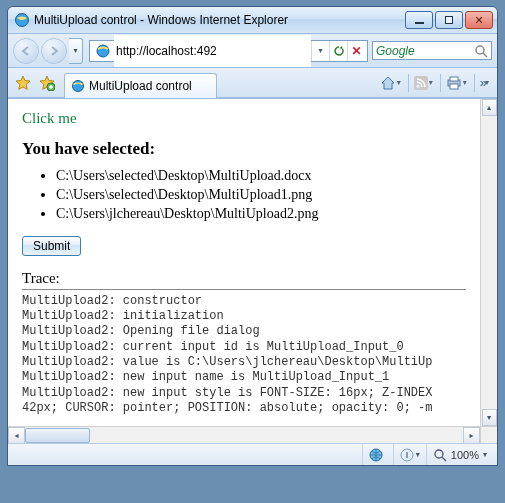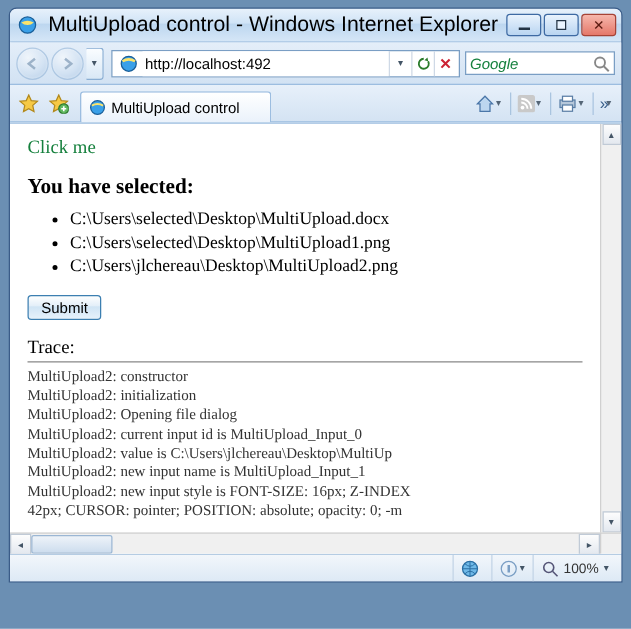--- a/index.html
+++ b/index.html
@@ -12,21 +12,21 @@
     border: 1px solid #3b5c88; border-radius: 6px 6px 0 0;
     box-shadow: 0 0 0 1px rgba(255,255,255,0.4) inset;
   }
   .titlebar {
     display: flex; align-items: center; height: 27px;
     background: linear-gradient(#e7f1fb, #cfe3f6 45%, #bcd6ef 46%, #d5e6f7);
     border-bottom: 1px solid #9cbde0; border-radius: 6px 6px 0 0;
     padding: 0 4px;
   }
   .titlebar .favicon { width: 16px; height: 16px; margin: 0 4px 0 2px; }
-  .titlebar .title { flex: 1; font-size: 17px; color: #000; white-space: nowrap; overflow: hidden; text-align: center; }
+  .titlebar .title { flex: 1; font-size: 12px; color: #000; white-space: nowrap; overflow: hidden; }
   .winbtns { display: flex; }
   .winbtn {
     width: 28px; height: 18px; margin-left: 2px; border: 1px solid #3e6aa3;
     background: linear-gradient(#e9f3fd,#b9d5f1); border-radius: 3px;
     display: flex; align-items: center; justify-content: center;
     font-size: 11px; color: #234; cursor: default;
   }
   .winbtn.close { background: linear-gradient(#f6b7ac,#e5786a); color: #5a1a10; border-color:#a64336;}
   .winbtn .sq { width:8px;height:8px;border:1px solid #234;background:#eaf4ff;}
   .winbtn .dash{ width:9px;height:2px;background:#234;margin-top:5px;}
@@ -49,21 +49,21 @@
   .navdrop{
     width:14px;height:26px;border:1px solid #8aaed3;border-left:none;
     background:linear-gradient(#fafdff,#d9e8f6);margin-right:6px;
     display:flex;align-items:center;justify-content:center;border-radius:0 3px 3px 0;
   }
   .addr {
     flex: 1; height: 22px; background: #fff; border: 1px solid #7a9ec4;
     display: flex; align-items: center; font-size: 12px; padding: 0 2px;
   }
   .addr .ico{width:16px;height:16px;margin:0 3px;}
-  .addr input{border:none;outline:none;flex:1;font-size:12px;height:20px;}
+  .addr input{border:none;outline:none;flex:1;font-size:12px;height:32px;}
   .addr .drop, .addr .ref, .addr .stop{
     width:18px;height:20px;display:flex;align-items:center;justify-content:center;
     border-left:1px solid #cfd9e6;
   }
   .addr .stop{color:#c23; font-weight:bold;}
   .searchbox{
     width:120px;height:19px;background:#fff;border:1px solid #7a9ec4;margin-left:4px;
     display:flex;align-items:center;padding:0 3px;font-size:12px;color:#15803d;font-style:italic;
   }
   .searchbox .mag{width:14px;height:14px;margin-left:auto;}
@@ -120,21 +120,21 @@
   .page li{font-size:14px;line-height:1.35;}
   .page .submit{
     font-family:"Segoe UI",Tahoma,sans-serif;font-size:12px;
     padding:2px 10px;border:1px solid #3c7fb1;border-radius:3px;
     background:linear-gradient(#fdfefe,#e2eef8 45%,#cfe4f4 46%,#e7f2fb);
     color:#000;cursor:pointer;
   }
   .page .tracelabel{font-size:15px;margin-top:14px;}
   .page hr{border:none;border-top:1px solid #888;margin:2px 0 4px;}
   .page pre{
-    font-family:Liberation Serif, serif;font-size:12px;line-height:1.28;
+    font-family:Liberation Mono, monospace;font-size:12px;line-height:1.28;
     white-space:pre;margin:0;color:#333;
   }
 
   
   .status{
     height:22px;background:linear-gradient(#f2f6fb,#dde9f5);
     border-top:1px solid #b5cce3;display:flex;align-items:center;
     font-size:11px;color:#333;padding:0 4px;
   }
   .status .cell{display:flex;align-items:center;height:100%;padding:0 6px;border-right:1px solid #c2d4e6;}

